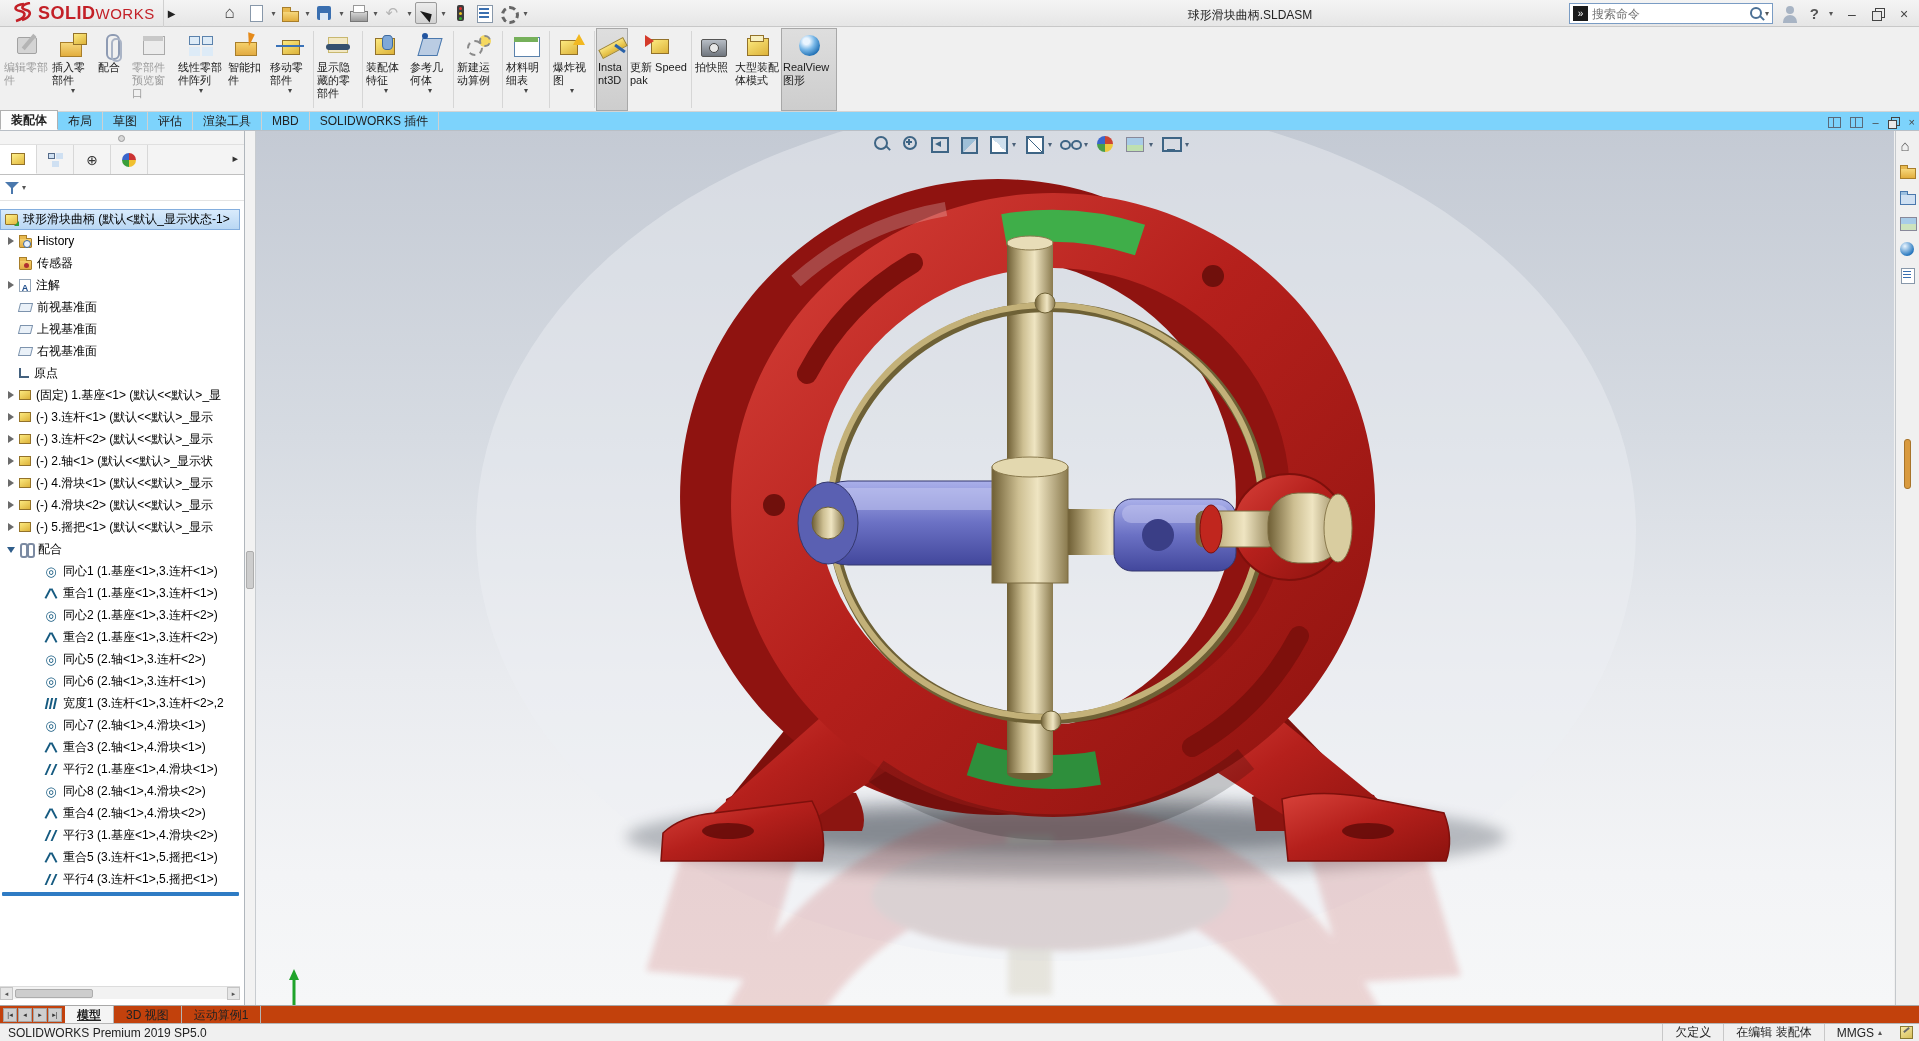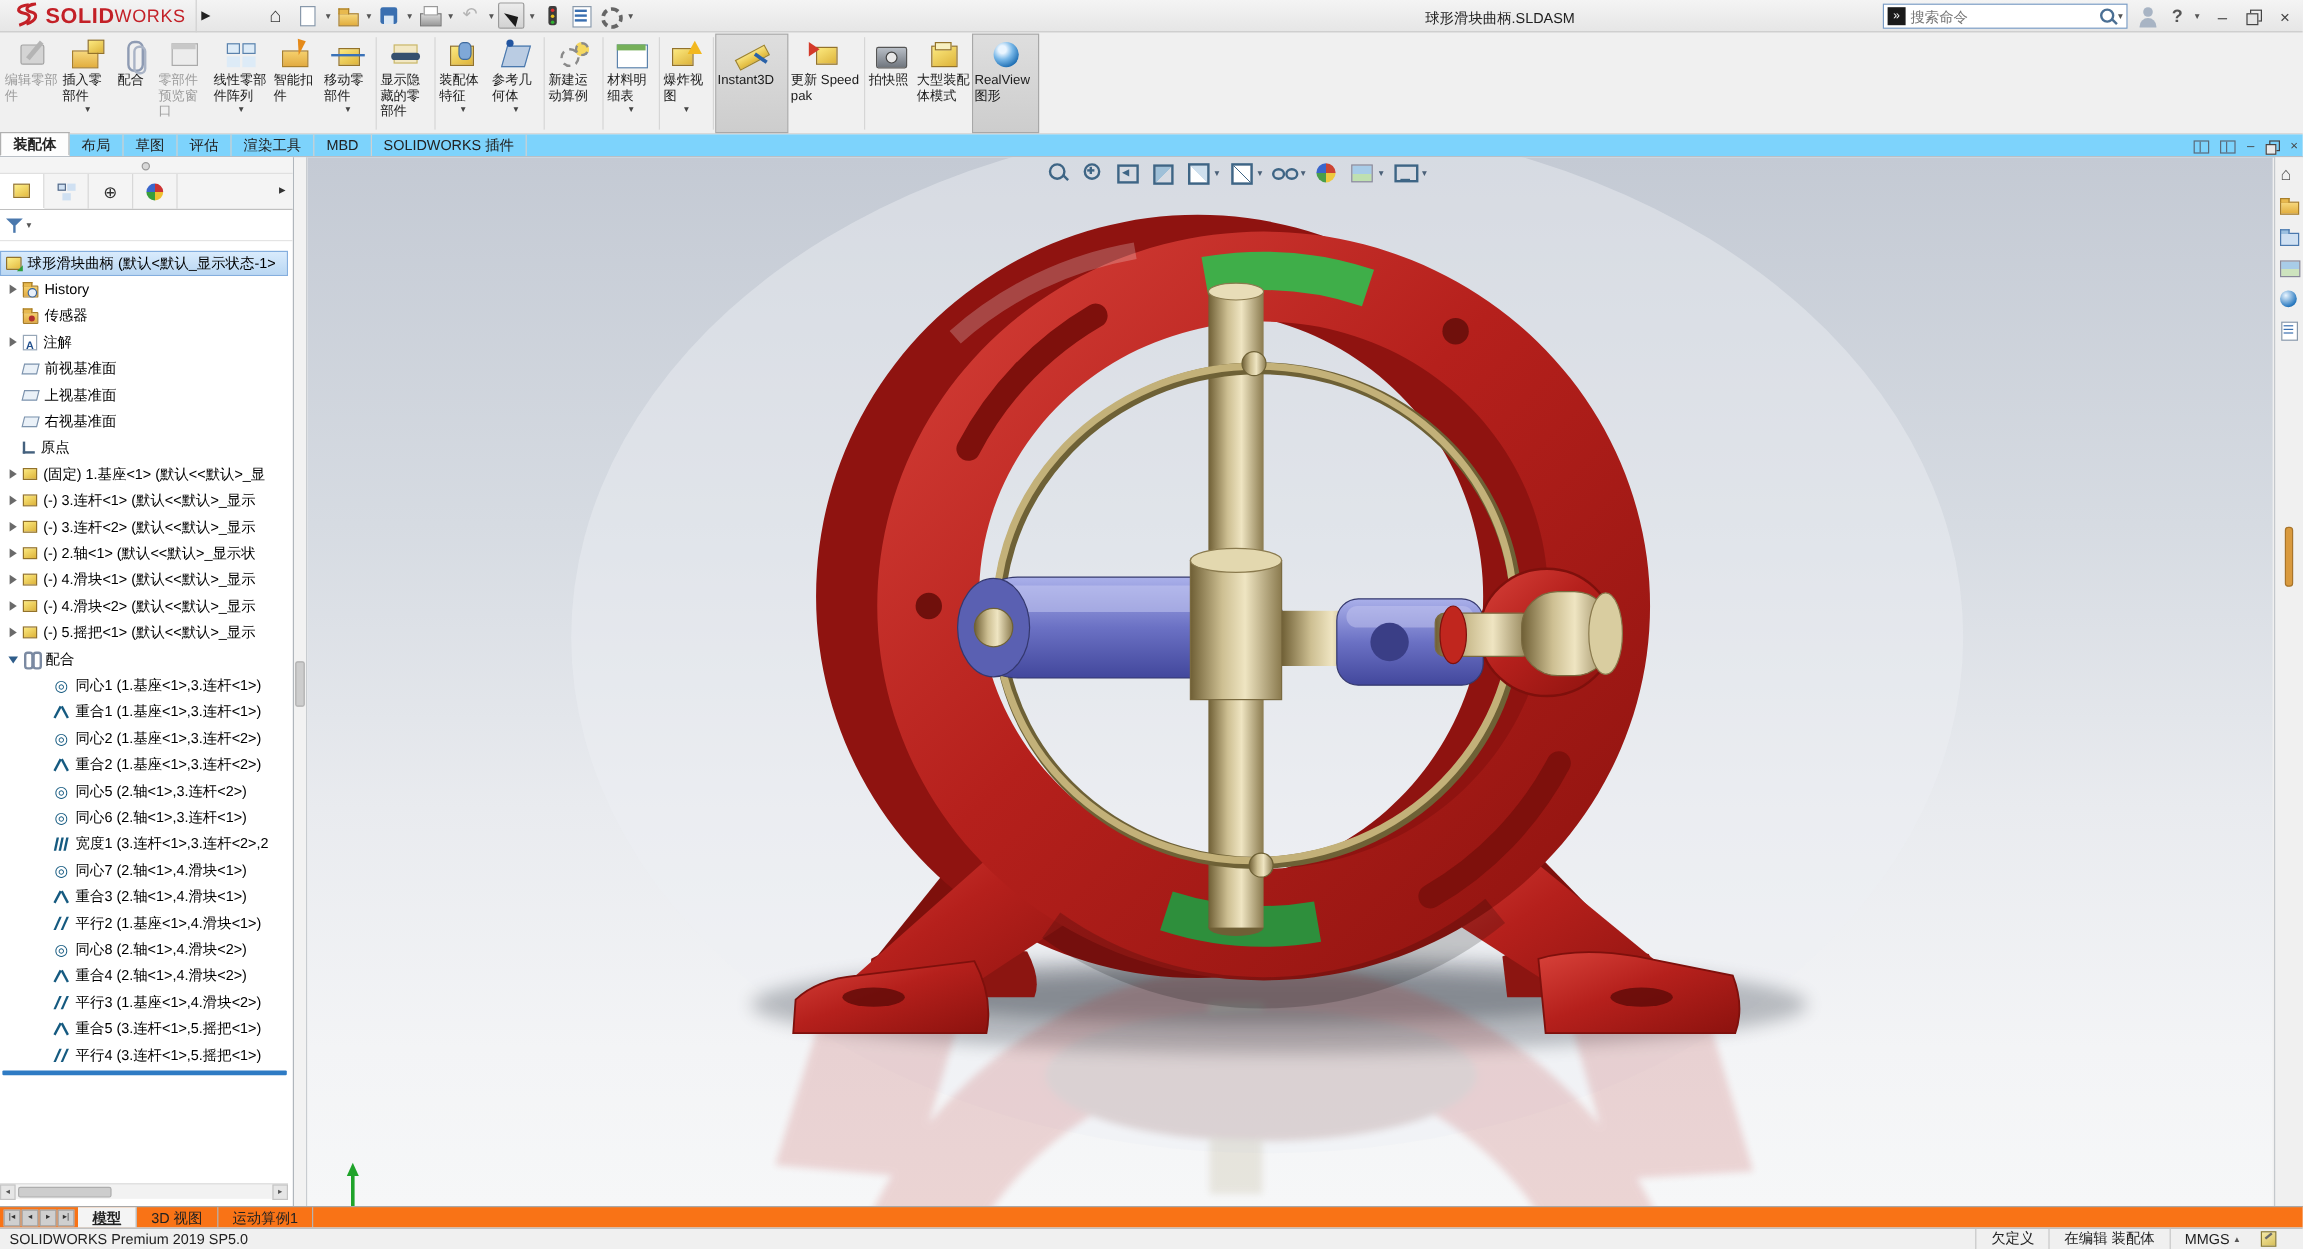--- a/index.html
+++ b/index.html
@@ -202,30 +202,30 @@
 .tp-lib::after{left:1px;top:2px;width:6px;height:3px;background:#e8b94e;border:1px solid #a87e2a;border-bottom:none}
 .tp-exp::before{left:1px;top:5px;width:14px;height:9px;background:#cfe0f2;border:1px solid #4a78ad}
 .tp-exp::after{left:1px;top:2px;width:6px;height:3px;background:#9cc0e0;border:1px solid #4a78ad;border-bottom:none}
 .tp-pal::before{left:1px;top:2px;width:15px;height:12px;border:1px solid #889;background:linear-gradient(#a8cce8 0 50%,#cde3be 50%)}
 .tp-sph::before{left:1px;top:1px;width:14px;height:14px;border-radius:50%;background:radial-gradient(circle at 35% 30%,#eaf5ff,#2a7ac0 70%,#0d4a86)}
 .tp-prop::before{left:2px;top:1px;width:12px;height:14px;background:#fff;border:1px solid #8898aa}
 .tp-prop::after{left:4px;top:4px;width:8px;height:1px;background:#3a6fb0;box-shadow:0 3px 0 #3a6fb0,0 6px 0 #3a6fb0}
 .tpthumb{position:absolute;left:8px;top:308px;width:7px;height:50px;background:#d99a3e;border:1px solid #a8742a;border-radius:3px}
 
 
-.btabs{height:18px;background:#f97316;border-top:1px solid #a8a8a8;display:flex;align-items:stretch}
+.btabs{height:18px;background:#c2410c;border-top:1px solid #a8a8a8;display:flex;align-items:stretch}
 .bnav{display:flex;align-items:center;gap:1px;padding:0 3px}
 .bnavbtn{width:14px;height:14px;background:#cfcfcf;border:1px solid #a4a4a4;font-size:7px;color:#333;text-align:center;line-height:12px}
 .btab{font-size:12px;color:#222;padding:1px 12px 0;border-right:1px solid #b4b4b4;display:flex;align-items:center}
 .btab.active{background:#f4f4f4;font-weight:bold;text-decoration:underline}
 
 
 .statusbar{height:18px;background:#f0f0f0;border-top:1px solid #b5b5b5;position:relative;font-size:12px;color:#222;display:flex;align-items:center}
 .sb-left{padding-left:8px}
-.sb-right{position:absolute;right:16px;top:0;height:100%;display:flex;align-items:center}
+.sb-right{position:absolute;right:0;top:0;height:100%;display:flex;align-items:center}
 .sb-item{padding:0 12px;border-left:1px solid #c8c8c8;height:100%;display:flex;align-items:center;gap:4px}
 .sb-caret{font-size:8px;color:#555}
 .sb-tag{width:13px;height:13px;background:linear-gradient(150deg,#f5e9a8,#d8c05a);border:1px solid #8a7a30;position:relative;margin:0 6px}
 .sb-tag::after{content:"";position:absolute;left:2px;top:2px;width:7px;height:2px;background:#6a6a6a;transform:rotate(-40deg)}
 </style>
 </head>
 <body>
 
 <div class="app">
 
@@ -334,21 +334,21 @@
       <span class="rlab">材料明细表</span>
       <span class="rcaret">▾</span>
     </div>
     <div class="rsep"></div>
     <div class="rbtn" style="width:42px">
       <span class="ri ri-explode"></span>
       <span class="rlab">爆炸视图</span>
       <span class="rcaret">▾</span>
     </div>
     <div class="rsep"></div>
-    <div class="rbtn on" style="width:61px">
+    <div class="rbtn on" style="width:32px">
       <span class="ri ri-i3d"></span>
       <span class="rlab">Instant3D</span>
     </div>
     <div class="rbtn" style="width:62px">
       <span class="ri ri-speedpak"></span>
       <span class="rlab">更新 Speedpak</span>
     </div>
     <div class="rsep"></div>
     <div class="rbtn" style="width:40px">
       <span class="ri ri-snapshot"></span>

